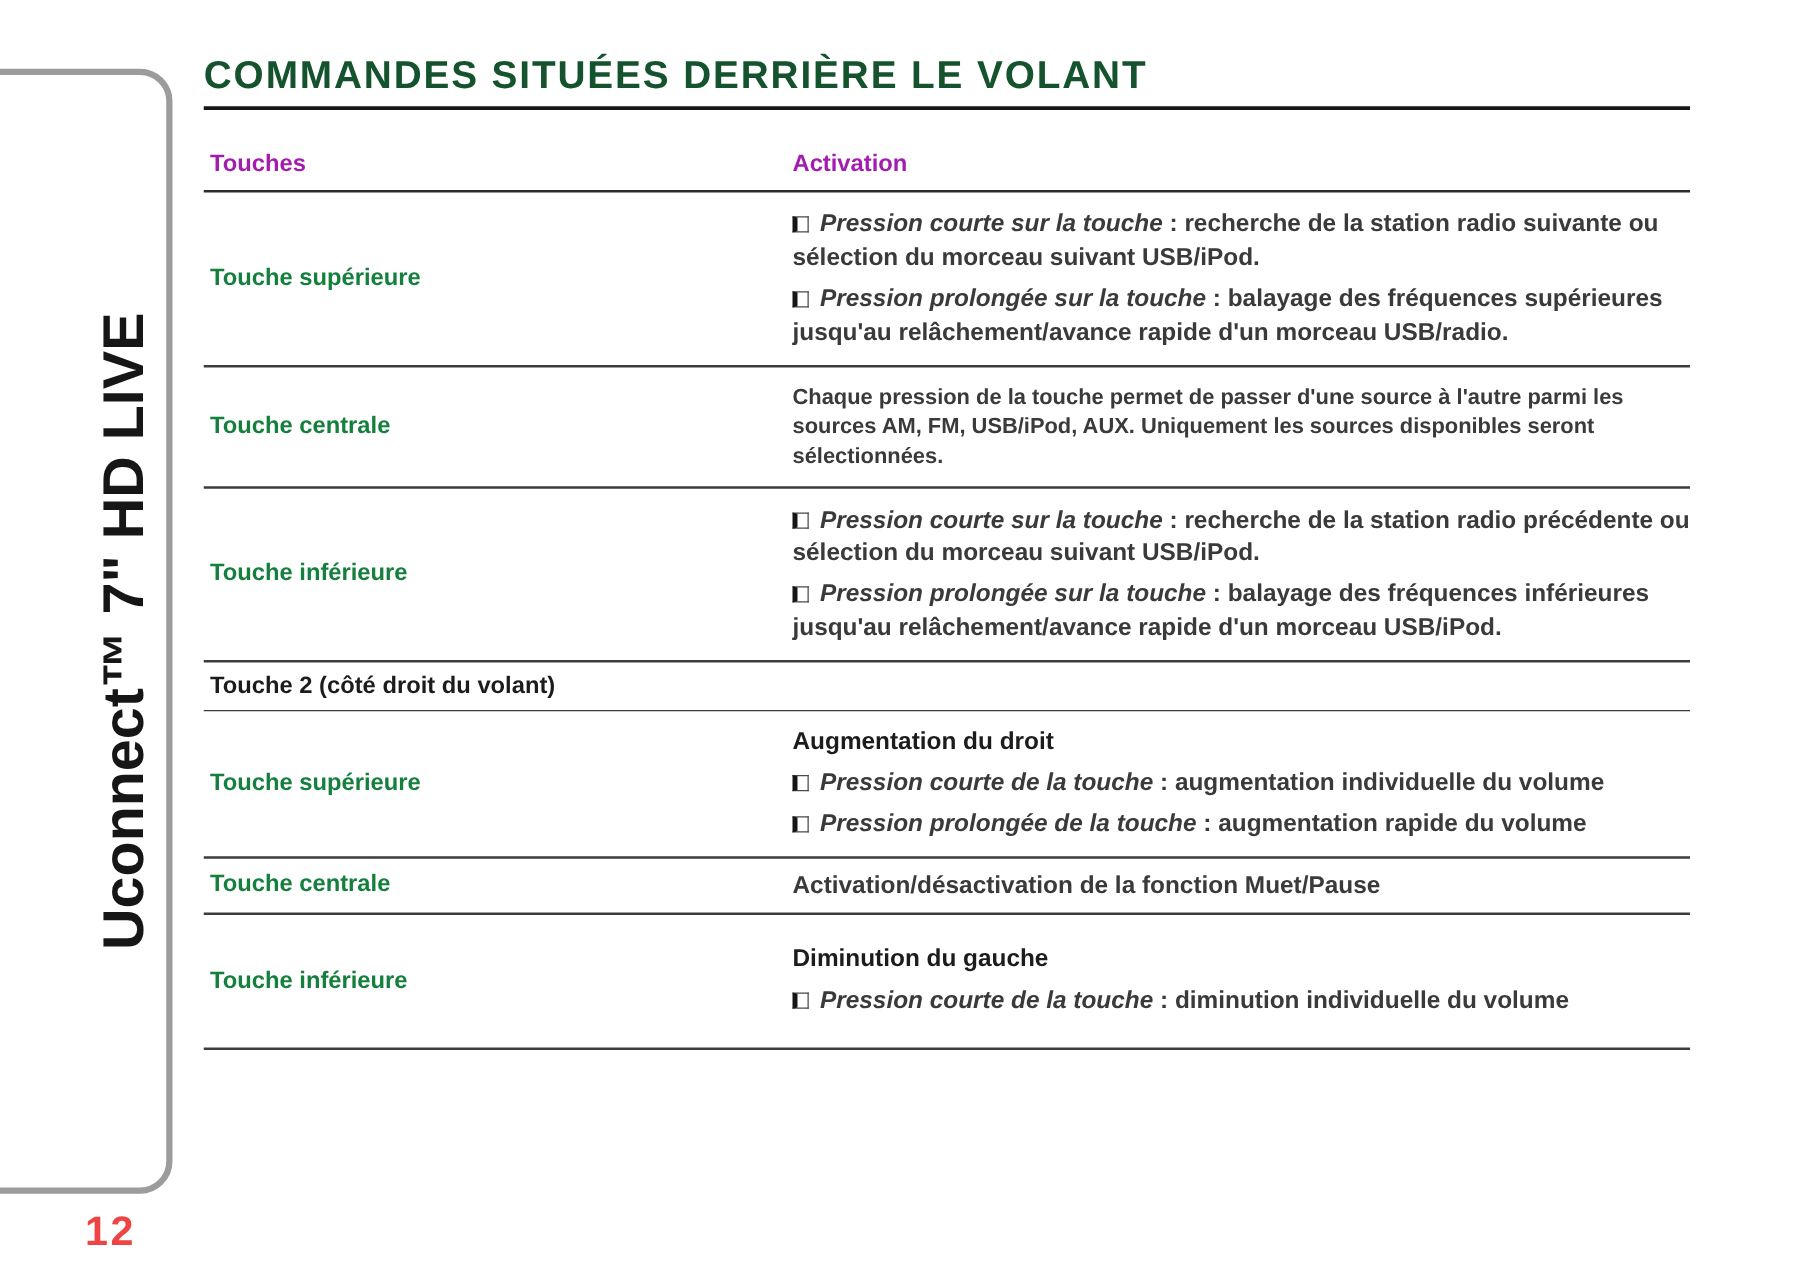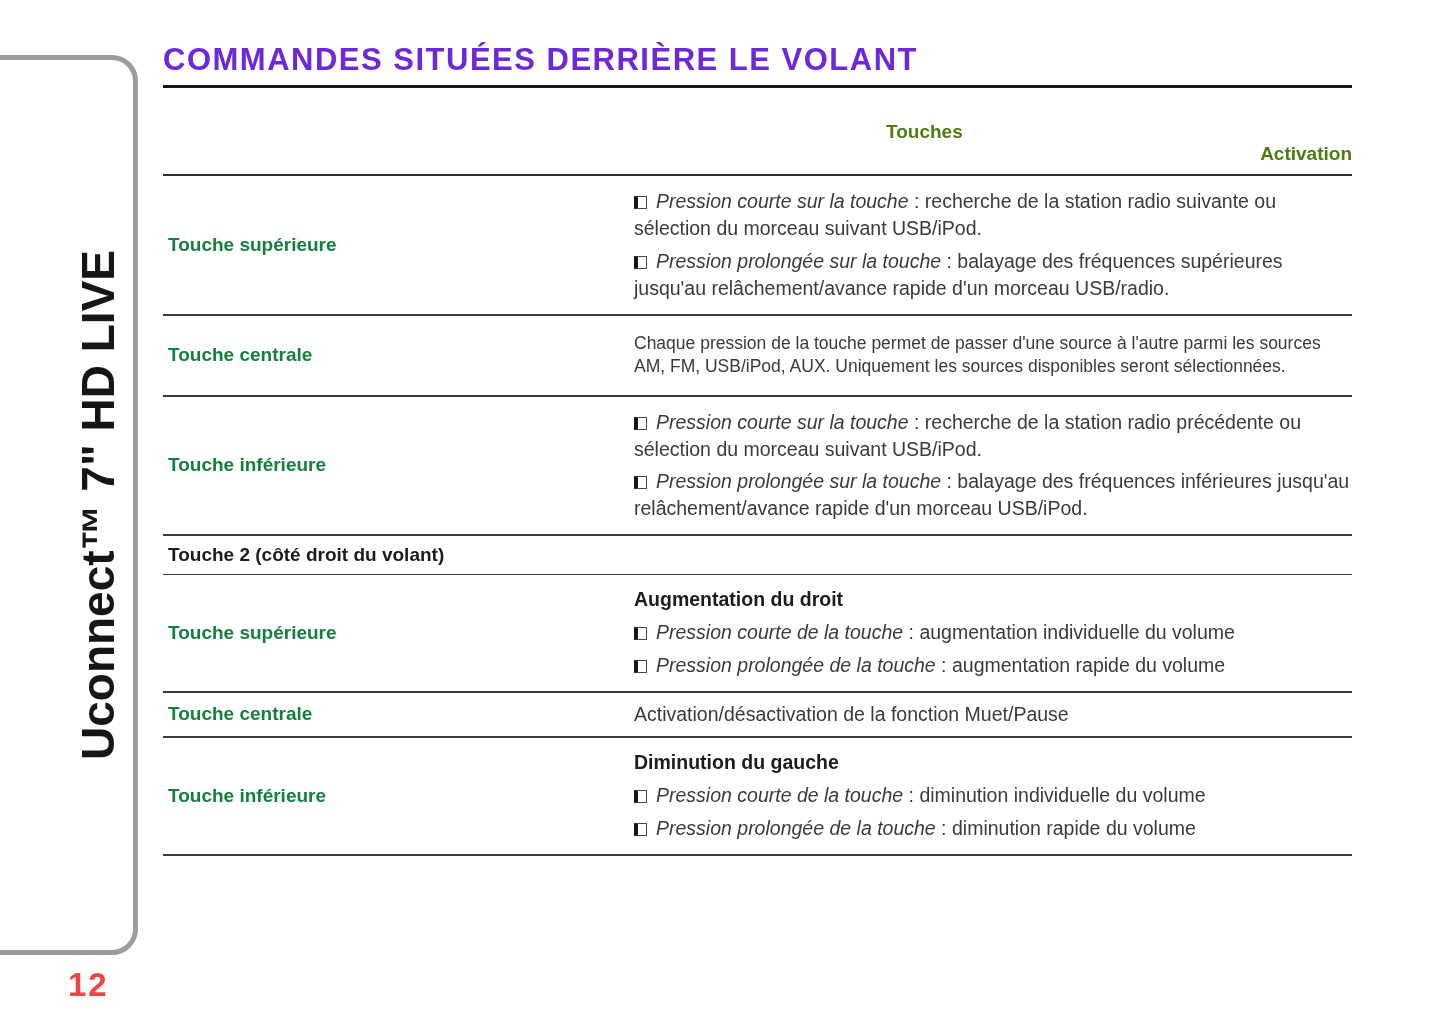--- a/index.html
+++ b/index.html
@@ -43,37 +43,35 @@
   
   .content {
     position:absolute;
     left:163px; top:42px;
     width:1189px;
   }
   .doc-title {
     font-size:31px;
     font-weight:bold;
     letter-spacing:1.5px;
-    color:#6d28d9;
+    color:#14532d;
     padding-bottom:7px;
     border-bottom:3px solid #161616;
   }
 
   .ctable { margin-top:25px; width:100%; }
 
   .thead {
     display:flex;
-    align-items:flex-end;
     min-height:38px;
     padding:8px 0 9px 0;
     border-bottom:2.5px solid #2c2c2c;
     font-weight:bold;
     font-size:19px;
-    color:#4d7c0f;
-    flex-direction:column;
+    color:#a21caf;
   }
   .col-left  { width:471px; padding-left:5px; flex-shrink:0; }
   .col-right { flex:1; }
 
   .section-row {
     display:flex;
     align-items:center;
     min-height:39px;
     padding-left:5px;
     border-bottom:1.5px solid #3c3c3c;
@@ -100,21 +98,21 @@
     flex:1;
     font-size:19.5px;
     color:#3a3a3a;
     line-height:1.38;
   }
   .row-h137 { min-height:137px; }
   .row-h81  { min-height:81px;  }
   .row-h108 { min-height:108px; }
   .row-h34  { min-height:34px;  }
 
-  .cell-right p { margin:6px 0; }
+  .cell-right p { margin:6px 0;font-weight:bold; }
   .cell-right p.vol-heading {
     font-weight:bold;
     color:#1c1c1c;
     margin:5px 0;
   }
   .cell-right .small-text { font-size:17.5px; line-height:1.35; }
 
   .it { font-style:italic; }
 
   .bullet-icon {
@@ -183,18 +181,17 @@
       <div class="cell-right">
         <p style="margin:2px 0;">Activation/désactivation de la fonction Muet/Pause</p>
       </div>
     </div>
 
     <div class="row row-h108">
       <div class="cell-left">Touche inférieure</div>
       <div class="cell-right">
         <p class="vol-heading">Diminution du gauche</p>
         <p><span class="bullet-icon"></span><span class="it">Pression courte de la touche</span><span> : diminution individuelle du volume</span></p>
-        <p><span class="bullet-icon"></span><span class="it">Pression prolongée de la touche</span><span> : diminution rapide du volume</span></p>
       </div>
     </div>
 
   </div>
 </div>
 
 </body></html>

